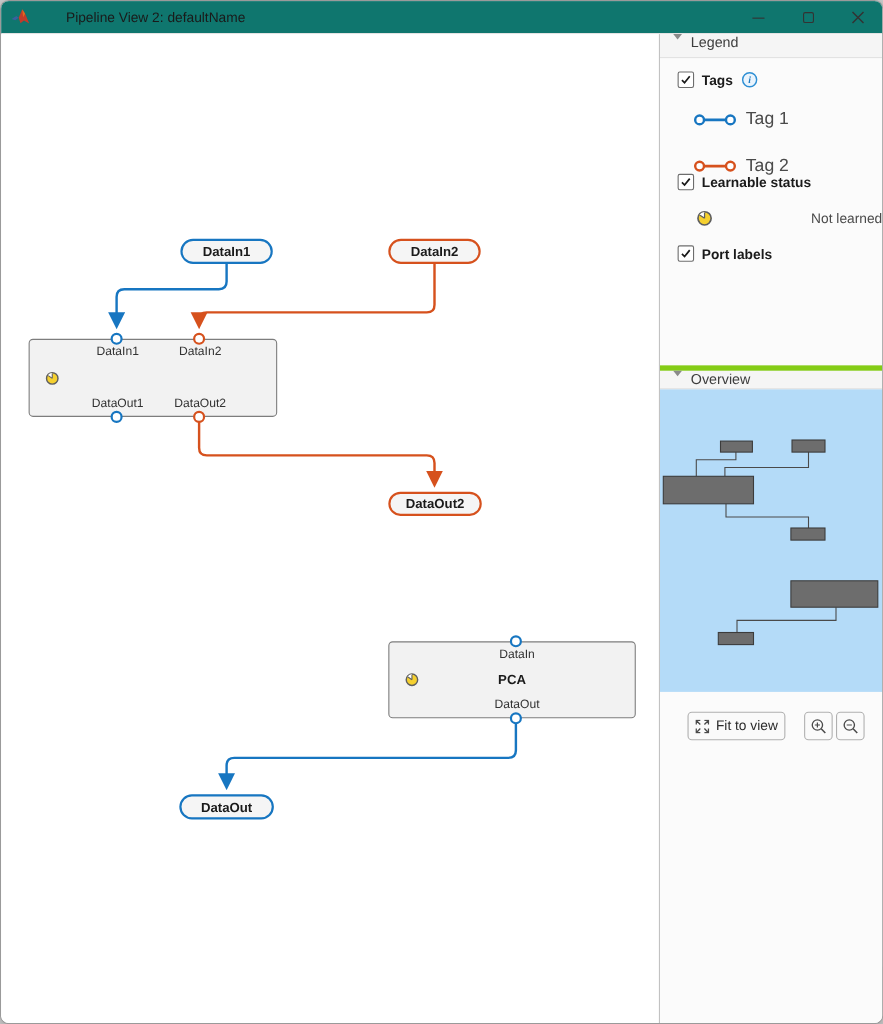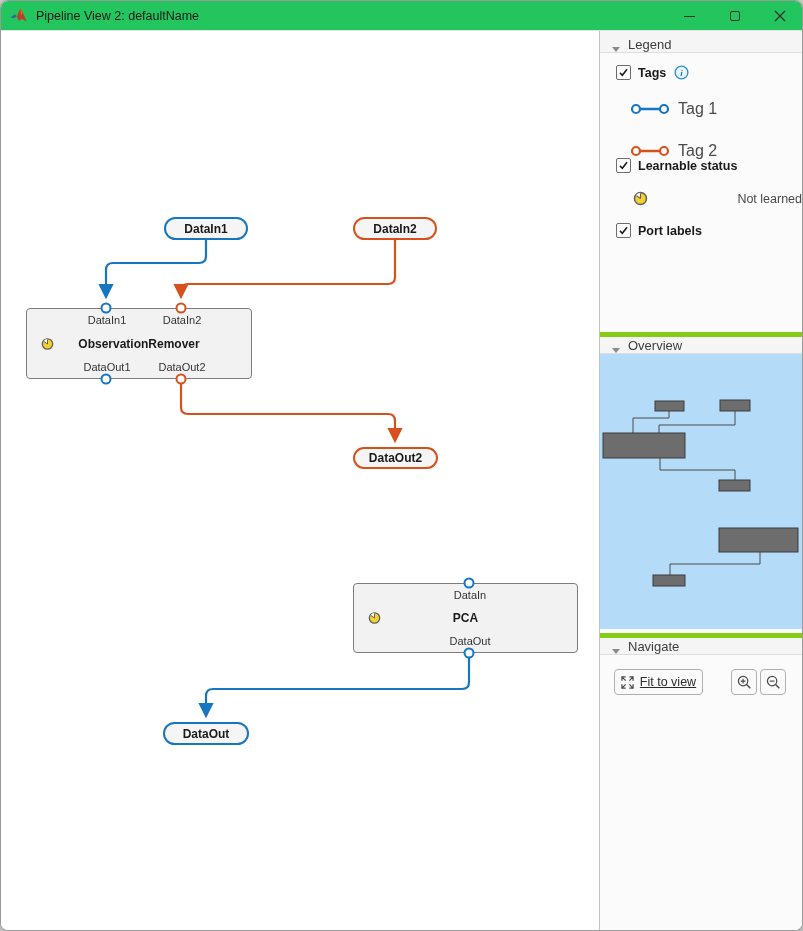--- a/index.html
+++ b/index.html
@@ -8,22 +8,22 @@
 
   .window {
     position:relative; width:803px; height:931px;
     background:#ffffff; border:1px solid #9a9a9a; border-radius:8px;
     overflow:hidden; box-shadow:0 2px 10px rgba(0,0,0,.25);
   }
 
   
   .titlebar {
     position:absolute; left:0; top:0; width:100%; height:30px;
-    background:#22c55e; border-bottom:1px solid #e3e3e3;
-    display:flex; align-items:center;
+    background:#0f766e; border-bottom:1px solid #e3e3e3;
+    display:flex; align-items:center;gap:24px;
   }
   .titlebar .app-icon { width:17px; height:17px; margin-left:9px; }
   .titlebar .title { font-size:12.5px; color:#1a1a1a; margin-left:9px; }
   .win-btns { position:absolute; right:0; top:0; height:30px; display:flex; }
   .win-btn { width:45px; height:30px; display:flex; align-items:center; justify-content:center; }
   .glyph-min { width:11px; border-top:1.4px solid #333; }
   .glyph-max { width:10px; height:10px; border:1.3px solid #333; border-radius:2px; }
 
   
   .main { position:absolute; top:30px; left:0; width:100%; height:901px; display:flex; }
@@ -59,21 +59,21 @@
   .block .clock { position:absolute; left:14px; top:50%; transform:translateY(-50%); width:13px; height:13px; }
 
   .edges { position:absolute; left:0; top:0; width:600px; height:901px; pointer-events:none; }
   .edges path { fill:none; stroke-width:2.2px; }
   .e-blue   { stroke:#1776c1; }
   .e-orange { stroke:#d6511d; }
 
   
   .sec-header {
     height:22px; background:#f5f5f5; border-bottom:1px solid #dedede;
-    display:flex; align-items:flex-end; font-size:13px; color:#3d3d3d;
+    display:flex; align-items:flex-start; font-size:13px; color:#3d3d3d;
   }
   .sec-header.bordered-top { border-top:5px solid #84cc16; }
   .tri { width:0; height:0; border-left:4px solid transparent; border-right:4px solid transparent;
          border-top:5px solid #8a8a8a; margin:0 8px 0 12px; }
   .legend-content { position:relative; height:279px; background:#fbfbfb; }
   .lrow { position:absolute; left:0; right:0; display:flex; align-items:center; }
   .checkbox { width:15px; height:15px; background:#fff; border:1px solid #6d6d6d; border-radius:2px;
               display:flex; align-items:center; justify-content:center; flex:0 0 auto; }
   .cb-label { font-size:12.5px; font-weight:bold; color:#1a1a1a; margin-left:7px; }
   .plain-label { font-size:12.5px; color:#4a4a4a; margin-left:7px; }
@@ -88,21 +88,21 @@
 
   .minimap { position:relative; width:202px; height:275px; background:#b4dbf8; }
   .nav-content { position:relative; height:246px; background:#fbfbfb; }
   .gapstrip { height:4px; background:#fbfbfb; }
 
   .btn {
     position:absolute; display:flex; align-items:center; justify-content:center;
     background:#fafafa; border:1px solid #b0b0b0; border-radius:4px;
     font-size:12.5px; color:#2b2b2b; gap:6px;
   }
-  #btn-fit  { left:14px;  top:14px; width:89px; height:26px;text-decoration:underline; }
+  #btn-fit  { left:25px;  top:14px; width:89px; height:26px; }
   #btn-zin  { left:131px; top:14px; width:26px; height:26px; }
   #btn-zout { left:160px; top:14px; width:26px; height:26px; }
 </style>
 </head>
 <body>
 
 <svg width="0" height="0" style="position:absolute">
   <defs>
     <marker id="arr-blue" markerWidth="8" markerHeight="8" refX="5.5" refY="3.5" orient="auto">
       <path d="M0,0 L7,3.5 L0,7 Z" fill="#1776c1"></path>
@@ -158,21 +158,20 @@
       <div class="pill blue" id="node-dataout">
         <span>DataOut</span>
       </div>
 
       <div class="block" id="node-or">
         <span class="port-label in-row" style="left:80px">DataIn1</span>
         <span class="port-label in-row" style="left:155px">DataIn2</span>
         <svg class="clock" viewBox="0 0 16 16">
             <use href="#clock-icon"></use>
           </svg>
-        <div class="block-name">ObservationRemover</div>
         <span class="port-label out-row" style="left:80px">DataOut1</span>
         <span class="port-label out-row" style="left:155px">DataOut2</span>
       </div>
 
       <div class="block" id="node-pca">
         <span class="port-label in-row" style="left:116px">DataIn</span>
         <svg class="clock" viewBox="0 0 16 16">
             <use href="#clock-icon"></use>
           </svg>
         <div class="block-name">PCA</div>
@@ -276,24 +275,20 @@
             <rect x="120" y="46" width="30" height="11"></rect>
             <rect x="3" y="79" width="82" height="25"></rect>
             <rect x="119" y="126" width="31" height="11"></rect>
             <rect x="119" y="174" width="79" height="24"></rect>
             <rect x="53" y="221" width="32" height="11"></rect>
           </g>
         </svg>
       </div>
       <div class="gapstrip"></div>
 
-      <div class="sec-header bordered-top">
-        <div class="tri"></div>
-        <span>Navigate</span>
-      </div>
       <div class="nav-content">
         <div class="btn" id="btn-fit">
           <svg width="13" height="13" viewBox="0 0 14 14">
             <g stroke="#4a4a4a" stroke-width="1.3" fill="none">
               <path d="M1,5 V1 H5 M1,1 L5,5"></path>
               <path d="M9,1 H13 V5 M13,1 L9,5"></path>
               <path d="M13,9 V13 H9 M13,13 L9,9"></path>
               <path d="M5,13 H1 V9 M1,13 L5,9"></path>
             </g>
           </svg>

